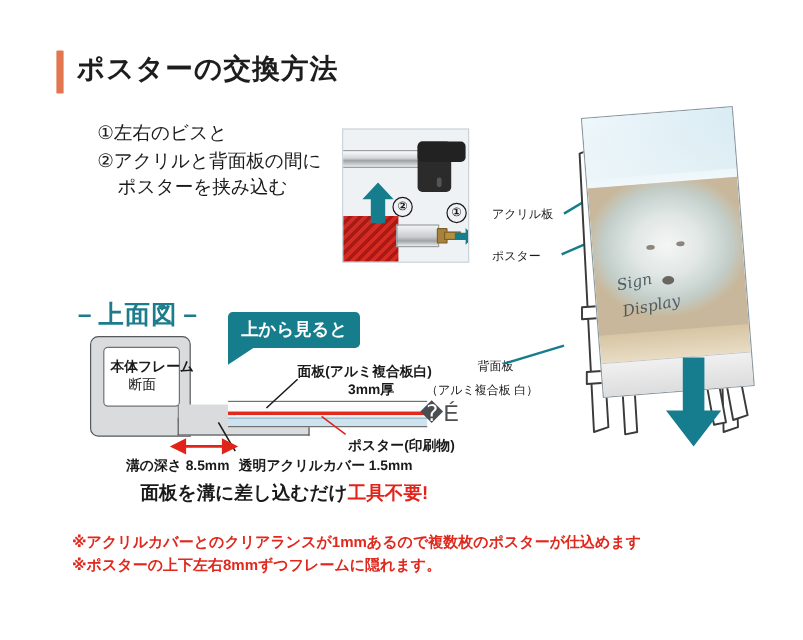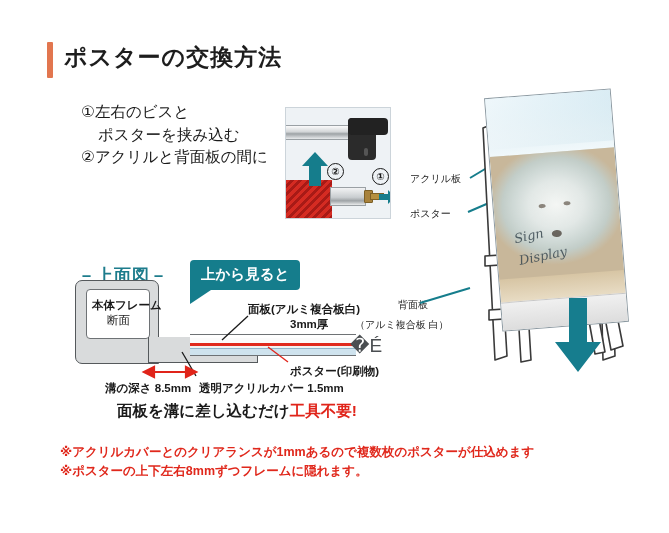--- a/index.html
+++ b/index.html
@@ -67,21 +67,21 @@
                 background:linear-gradient(180deg,#f0f0f0 0%,#dcdcdc 100%);border-top:1px solid #c7c7c7;}
   .script{position:absolute;font-family:"DejaVu Serif","Liberation Serif",serif;
           font-style:italic;color:#3b4a52;font-size:13px;transform:rotate(-7deg);opacity:.85;}
   #script1{left:14%;top:57%;}
   #script2{left:17%;top:66%;}
   #board-glass{position:absolute;left:0;top:0;width:100%;height:22%;
                background:linear-gradient(160deg,rgba(255,255,255,.75),rgba(200,225,235,.35));}
   #down-arrow{position:absolute;left:100px;top:238px;z-index:6;}
 
   
-  #topview-title{left:78px;top:248px;font-size:17px;font-weight:bold;color:#1d7c8c;letter-spacing:1px;margin-top:16px;}
+  #topview-title{left:60px;top:248px;font-size:21px;font-weight:bold;color:#1d7c8c;letter-spacing:1px;}
   #bubble{left:190px;top:260px;background:#157d8c;color:#fff;font-size:14.5px;font-weight:bold;
           padding:5px 11px 6px;border-radius:4px;}
   #bubble-tail{left:190px;top:284px;width:0;height:0;
                border-left:0 solid transparent;border-right:30px solid transparent;border-top:20px solid #157d8c;}
 
   
   #frame-outer{left:75px;top:280px;width:82px;height:82px;
                background:#d9dbdc;border:1.6px solid #55595c;border-radius:7px 7px 0 7px;}
   #frame-inner{left:86px;top:289px;width:62px;height:48px;background:#fff;border:1.4px solid #6e7275;border-radius:4px;}
   #frame-text1{left:92px;top:298px;font-size:11.5px;font-weight:bold;white-space:nowrap;}
@@ -117,22 +117,22 @@
   svg{display:block;overflow:visible;}
 </style>
 </head>
 <body>
 
 <div class="abs" id="title-bar"></div>
 <div class="abs" id="page-title">ポスターの交換方法</div>
 
 <div class="abs" id="steps">
   <div class="step">①左右のビスと</div>
+  <div class="step">②アクリルと背面板の間に</div>
   <div class="step ind">ポスターを挟み込む</div>
-  <div class="step">②アクリルと背面板の間に</div>
 </div>
 
 <div class="abs" id="photo-inset">
   <div class="pi-rail" id="pi-rail-h"></div>
   <div id="pi-corner"></div>
   <div id="pi-corner2"></div>
   <div id="pi-corner-dot"></div>
   <div id="pi-poster"></div>
   <div id="pi-panel"></div>
   <div id="pi-screw-head"></div>

